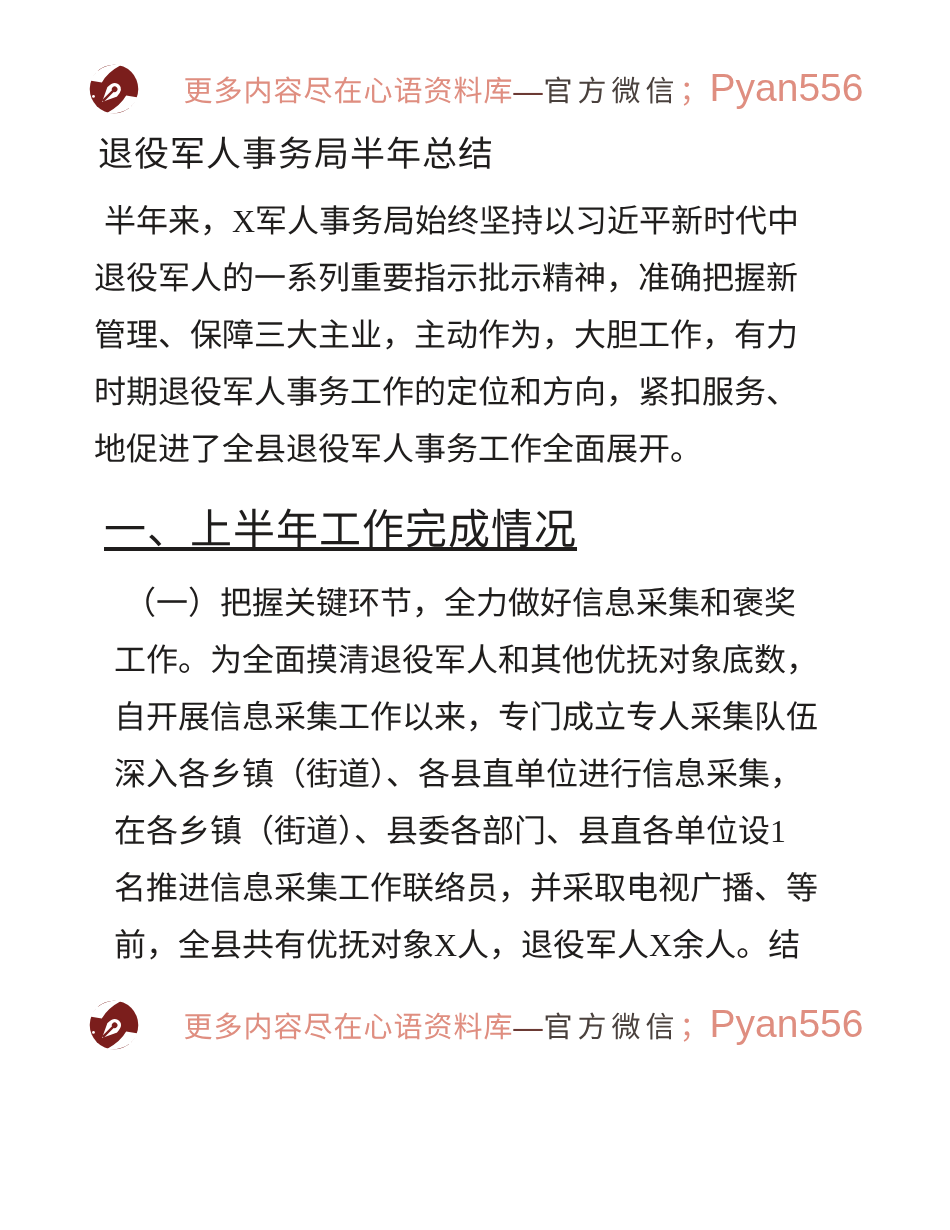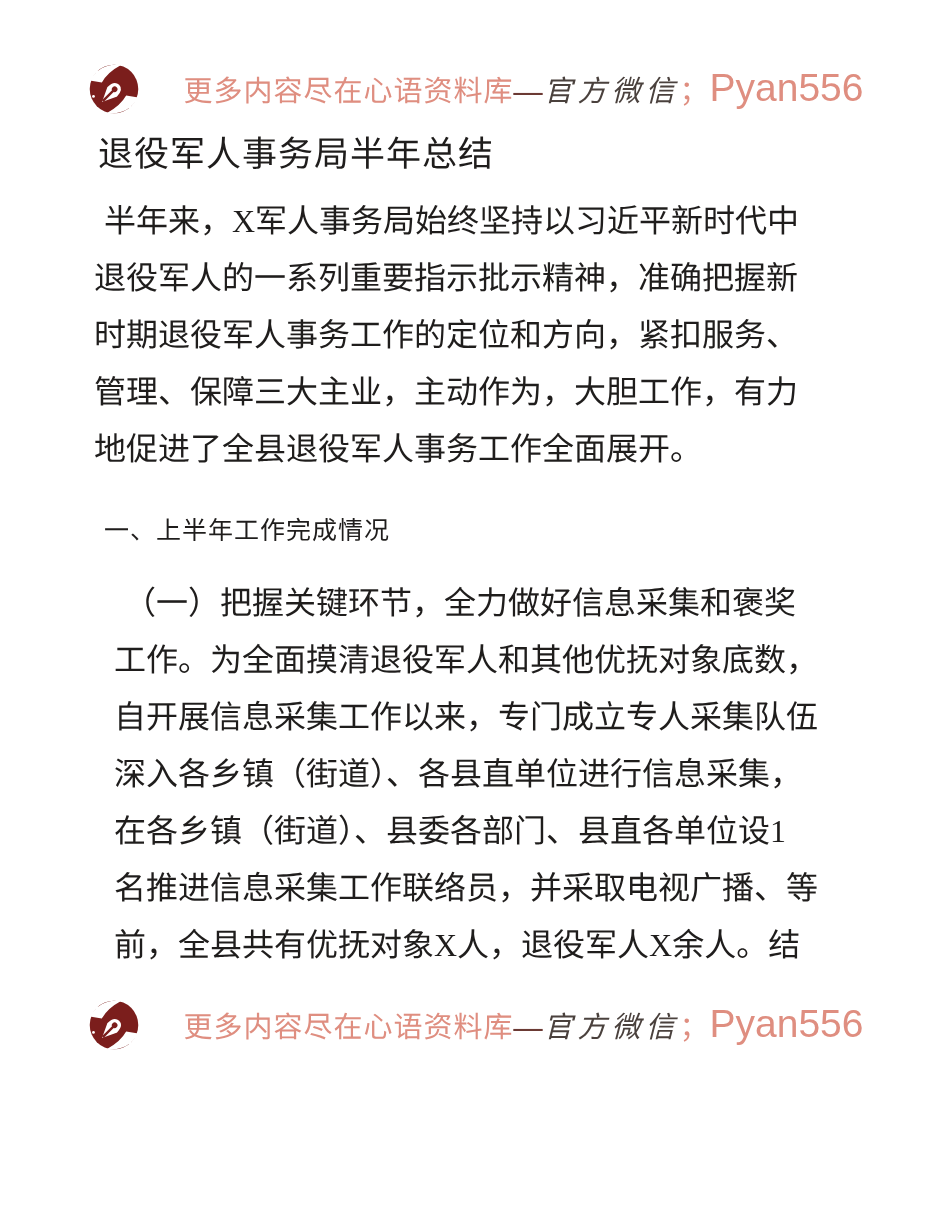--- a/index.html
+++ b/index.html
@@ -36,21 +36,20 @@
   .wm-text {
     font-size: 29px;
     line-height: 34px;
     white-space: nowrap;
     letter-spacing: 1px;
   }
   .wm-main { color: var(--watermark_salmon); margin-left: 36px; }
   .wm-dash { color: var(--watermark_dash); font-weight: bold; }
   .wm-label {
     color: var(--watermark_label);
-    font-style: italic;
     letter-spacing: 5px;
     margin-top: 48px;
   }
   .wm-sep { color: var(--watermark_salmon); }
   .wm-id {
     color: var(--watermark_salmon);
     font-family: "Liberation Sans", "DejaVu Sans", sans-serif;
     font-size: 39px;
     font-style: normal;
     letter-spacing: 0;
@@ -63,24 +62,25 @@
     font-size: 35px;
     line-height: 57px;
     letter-spacing: 1px;
     white-space: nowrap;
   }
   .para-1 { margin-top: 10px; }
   .para-2 { margin-top: 16px; margin-left: 20px; }
   .section-heading {
     margin-top: 24px;
     padding-left: 10px;
-    font-size: 25px;
+    font-size: 42px;
     line-height: 57px;
     letter-spacing: 1px;
     white-space: nowrap;
+    text-decoration: underline;
   }
   .line {
     font-size: 32px;
     line-height: 57px;
     white-space: nowrap;
   }
   .line.indent { padding-left: 10px; }
 </style>
 </head>
 <body>
@@ -104,22 +104,22 @@
   <span class="wm-text"><span class="wm-main">更多内容尽在心语资料库</span><span class="wm-dash">—</span><span class="wm-label">官方微信</span><span class="wm-sep">；</span><span class="wm-id">Pyan556</span></span>
 </div>
 
 <div class="doc">
 
   <div class="doc-title">退役军人事务局半年总结</div>
 
   <div class="para para-1">
     <div class="line indent">半年来，X军人事务局始终坚持以习近平新时代中</div>
     <div class="line">退役军人的一系列重要指示批示精神，准确把握新</div>
+    <div class="line">管理、保障三大主业，主动作为，大胆工作，有力</div>
     <div class="line">时期退役军人事务工作的定位和方向，紧扣服务、</div>
-    <div class="line">管理、保障三大主业，主动作为，大胆工作，有力</div>
     <div class="line">地促进了全县退役军人事务工作全面展开。</div>
   </div>
 
   <div class="section-heading">一、上半年工作完成情况</div>
 
   <div class="para para-2">
     <div class="line indent">（一）把握关键环节，全力做好信息采集和褒奖</div>
     <div class="line">工作。为全面摸清退役军人和其他优抚对象底数，</div>
     <div class="line">自开展信息采集工作以来，专门成立专人采集队伍</div>
     <div class="line">深入各乡镇（街道）、各县直单位进行信息采集，</div>

